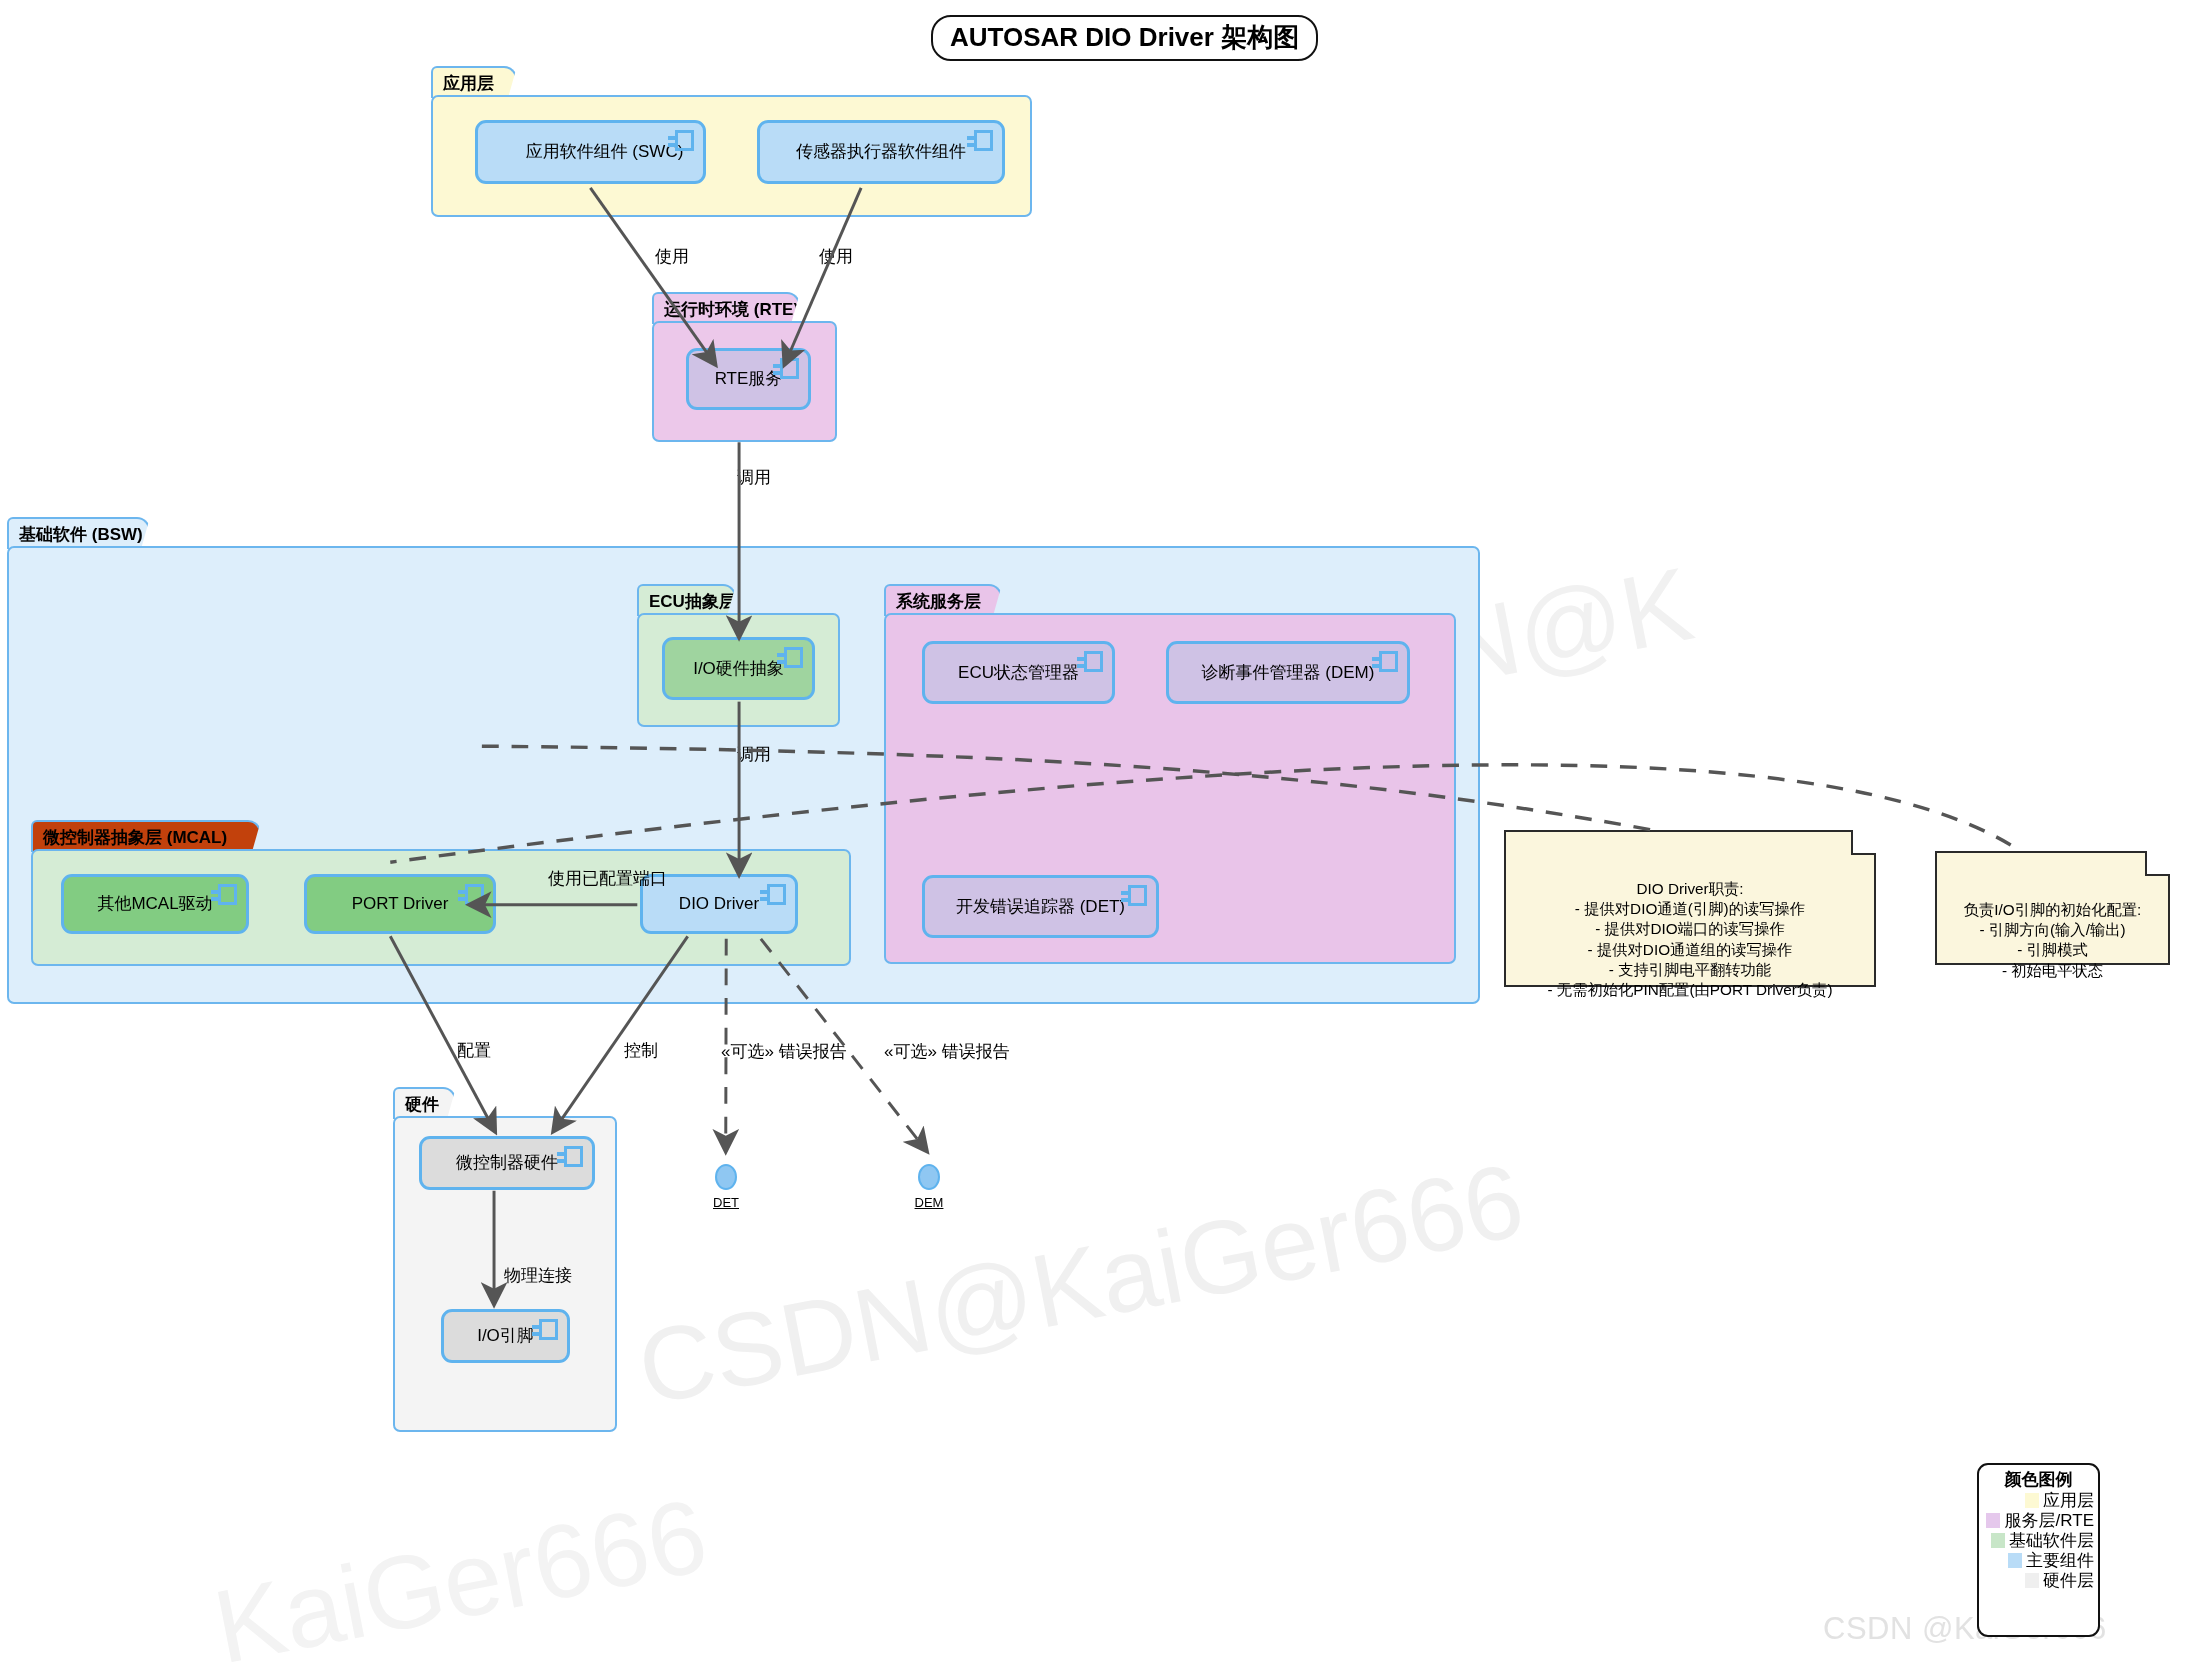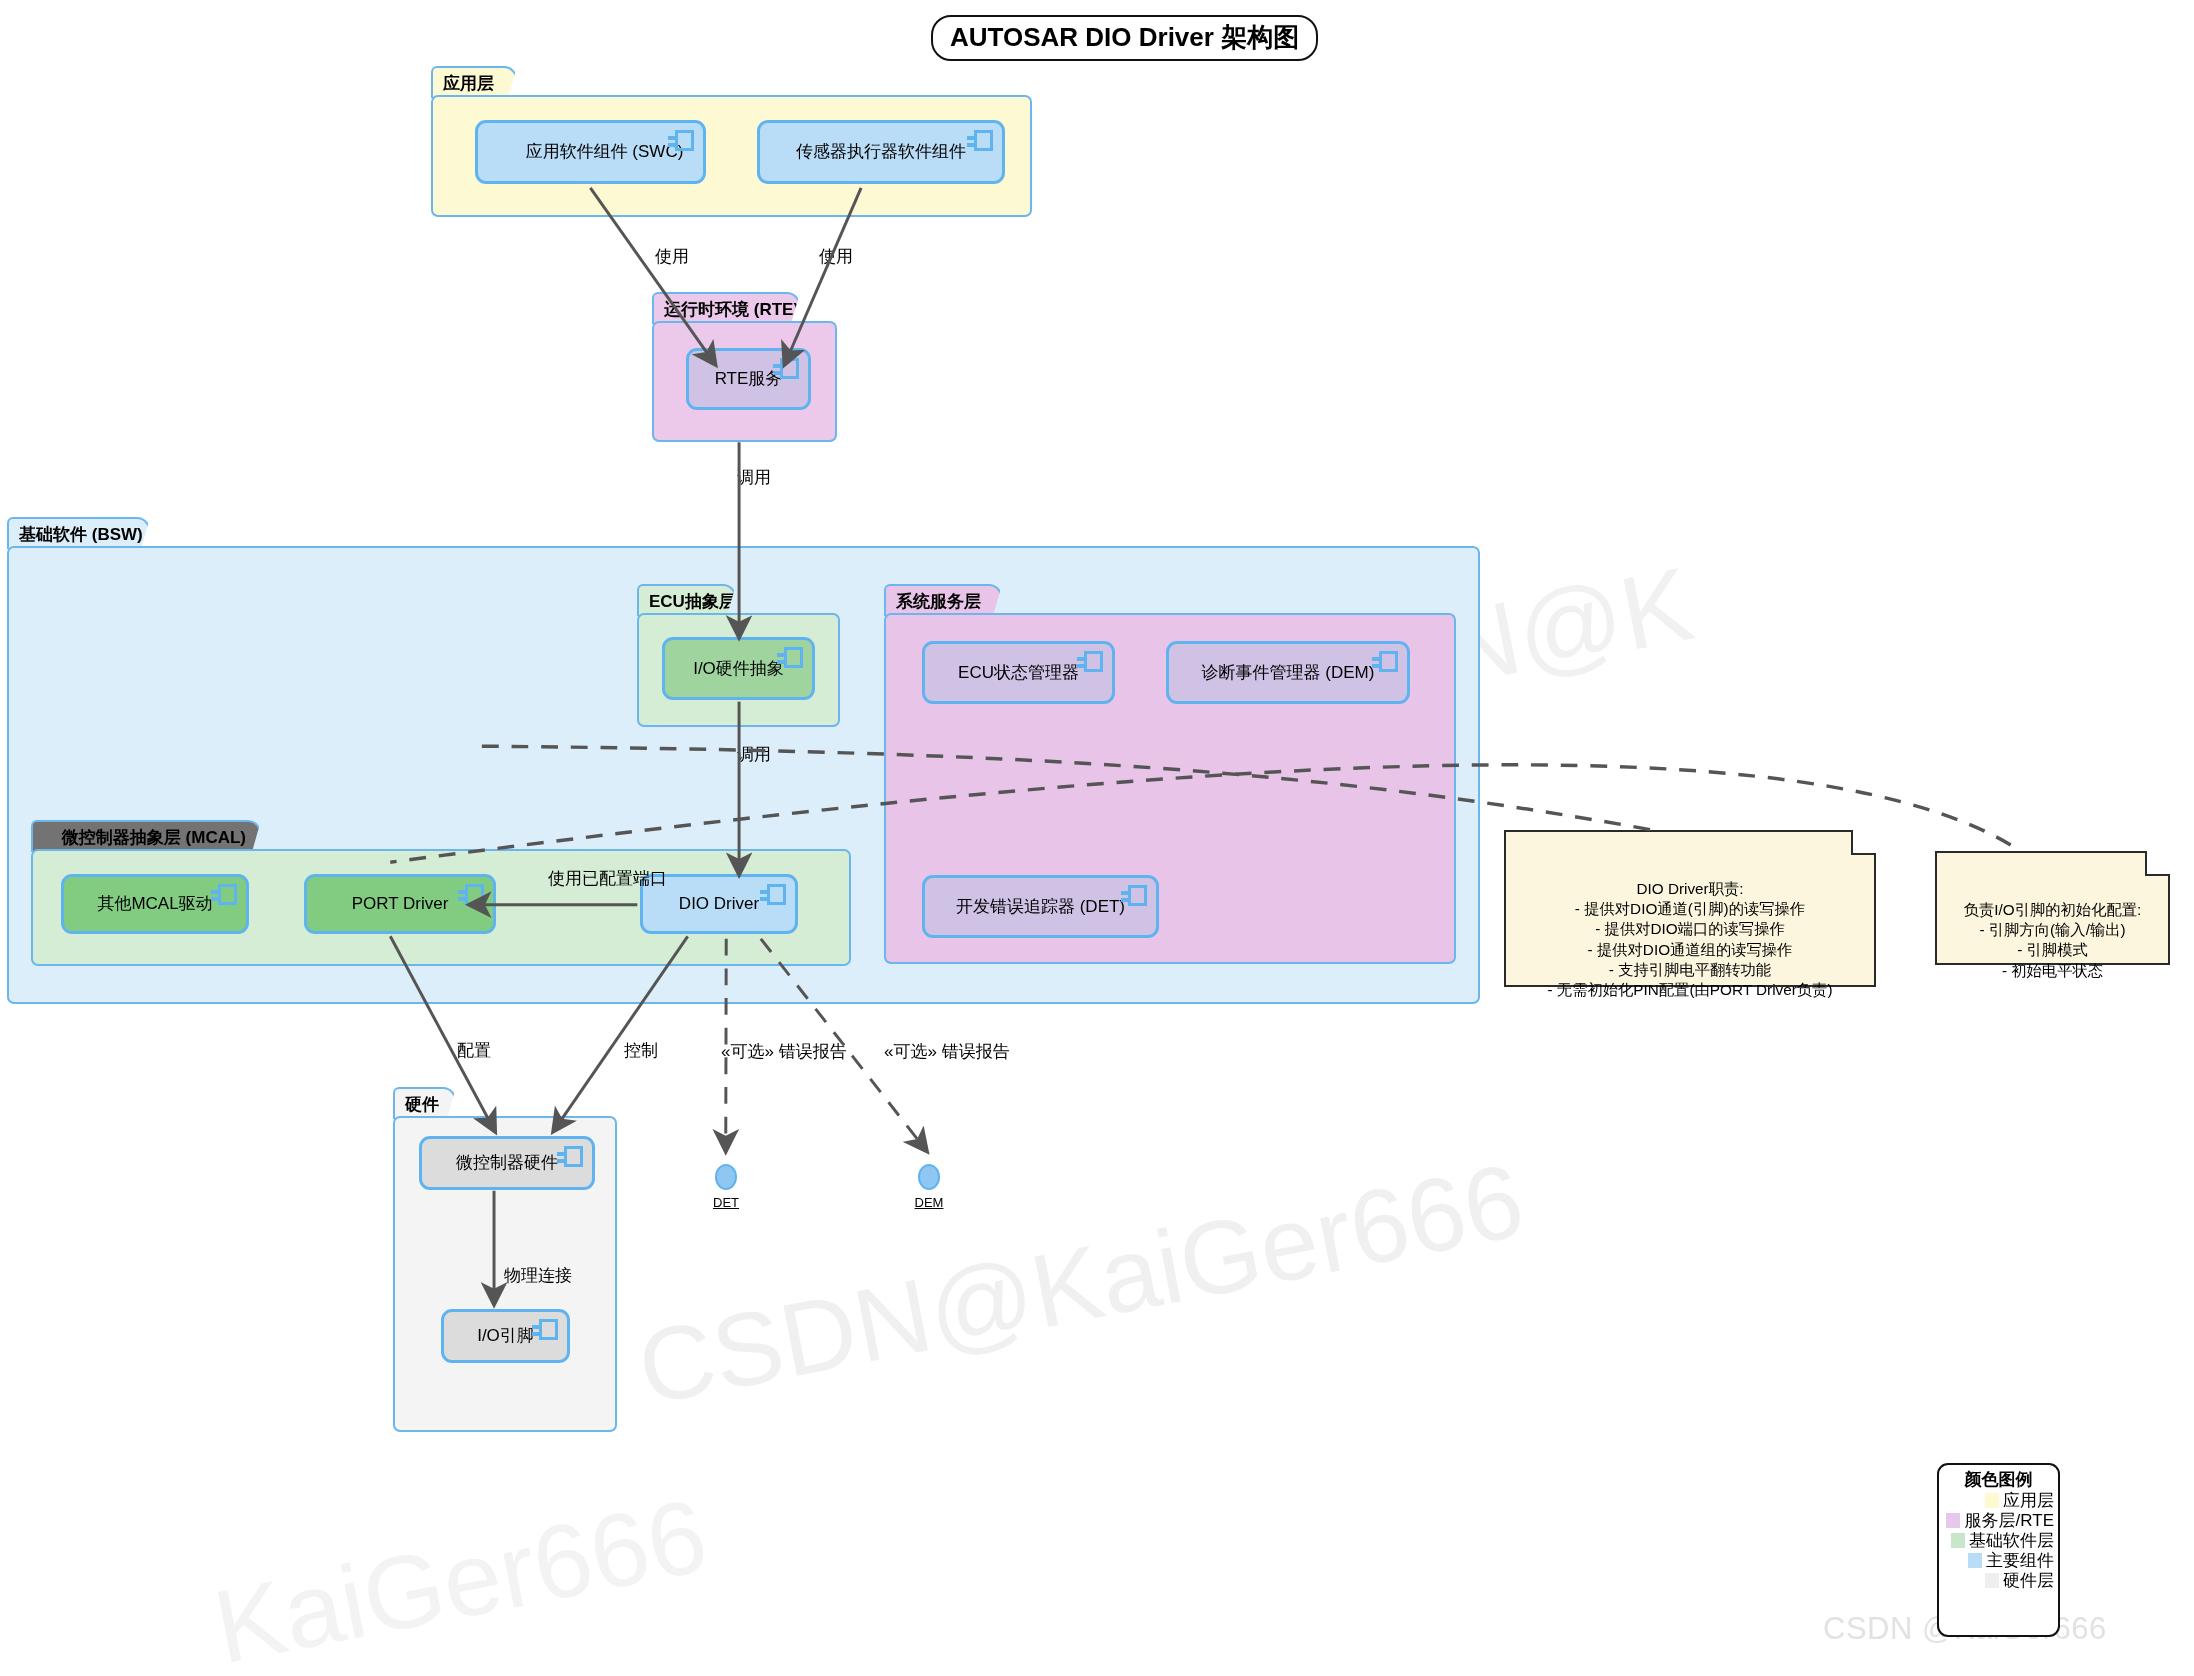--- a/index.html
+++ b/index.html
@@ -81,21 +81,21 @@
     white-space:pre-line;
   }
   .note .fold{
     position:absolute;right:-2px;top:-2px;width:23px;height:23px;
     background:#fff;border-left:2px solid #2a2a2a;border-bottom:2px solid #2a2a2a;
     transform:none;
   }
 
   
   #legend{
-    position:absolute;left:1937px;top:1463px;width:123px;height:174px;
+    position:absolute;left:1977px;top:1463px;width:123px;height:174px;
     box-sizing:border-box;background:#fff;border:2px solid #111;border-radius:11px;
     padding:5px 4px 0 4px;
   }
   #legend .ltitle{font-size:17px;font-weight:bold;text-align:center;color:#000;line-height:1.15;}
   #legend .lrow{display:flex;align-items:center;justify-content:flex-end;gap:4.4px;margin-top:1px;}
   #legend .sw{width:14px;height:15px;flex:0 0 auto;}
   #legend .ltext{font-size:17px;color:#000;white-space:nowrap;line-height:1.12;}
 
   
   .elabel{position:absolute;font-size:17px;color:#000;white-space:nowrap;}
@@ -162,21 +162,21 @@
       <span class="cicon"></span>
       <span>诊断事件管理器 (DEM)</span>
     </div>
     <div class="comp" style="left:38px;top:291px;width:237px;height:63px;background:#cfc2e5;">
       <span class="cicon"></span>
       <span>开发错误追踪器 (DET)</span>
     </div>
   </div>
 
   <div class="pkg" style="left:31px;top:820px;width:820px;height:146px;">
-    <div class="pkg-tab" style="background:#737373;width:230px;text-align:right;">微控制器抽象层 (MCAL)</div>
+    <div class="pkg-tab" style="background:#c2410c;width:230px;">微控制器抽象层 (MCAL)</div>
     <div class="pkg-body" style="top:29px;width:820px;height:117px;background:#d5ecd5;"></div>
     <div class="comp" style="left:30px;top:54px;width:188px;height:60px;background:#82cc82;">
       <span class="cicon"></span>
       <span>其他MCAL驱动</span>
     </div>
     <div class="comp" style="left:273px;top:54px;width:192px;height:60px;background:#82cc82;">
       <span class="cicon"></span>
       <span>PORT Driver</span>
     </div>
     <div class="comp" style="left:609px;top:54px;width:158px;height:60px;background:#b9dcf7;">

